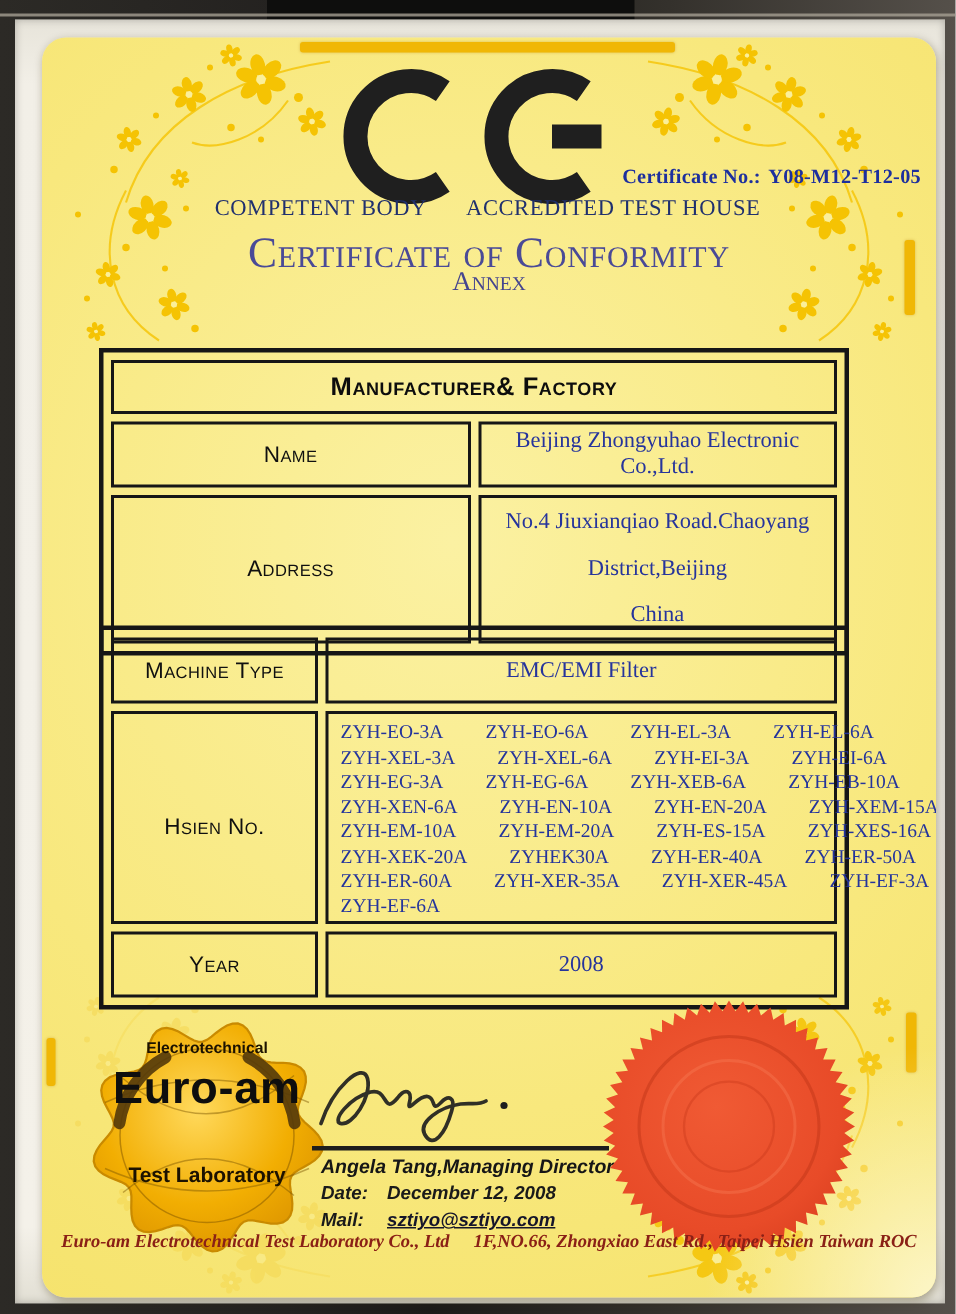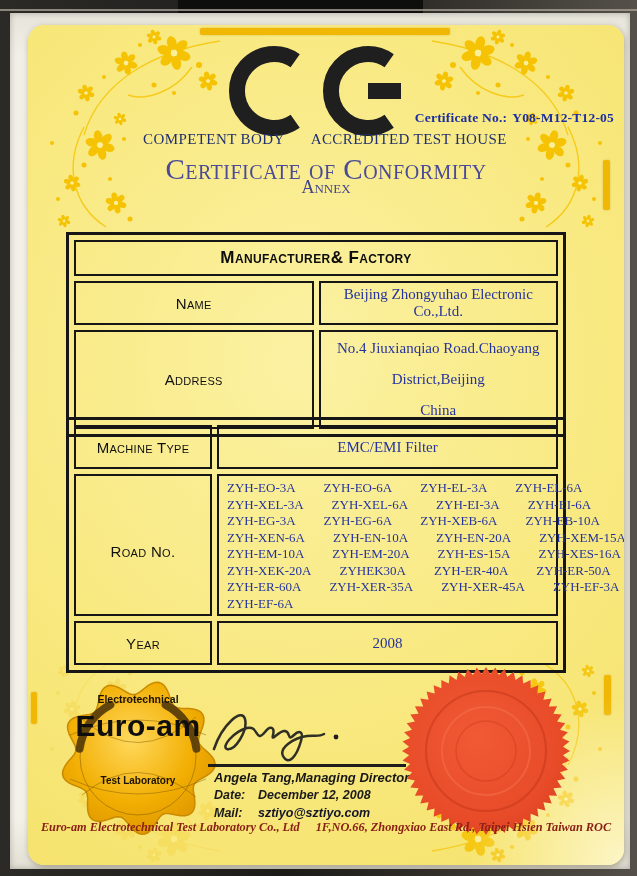--- a/index.html
+++ b/index.html
@@ -66,32 +66,32 @@
     font-size:13px;color:#24349c;line-height:16.5px;white-space:nowrap;gap:28px;}
   .model-row.single{justify-content:flex-start;align-items:center;}
   .certify{position:absolute;left:38px;top:377px;font-family:"Liberation Serif",serif;
     font-size:13px;color:#141414;}
 
   .badge{position:absolute;left:20px;top:646px;width:180px;height:174px;}
   .badge svg{position:absolute;left:0;top:0;}
   .badge-txt{position:absolute;left:0;width:100%;text-align:center;color:#1c1200;}
   .badge-top{top:22px;font-size:10.5px;font-weight:bold;}
   .badge-name{top:38px;font-size:30px;font-weight:bold;color:#0e0e0e;letter-spacing:.5px;}
-  .badge-bottom{top:104px;font-size:10px;font-weight:bold;}
+  .badge-bottom{top:104px;font-size:14px;font-weight:bold;}
 
   .sig-svg{position:absolute;left:180px;top:678px;width:160px;height:60px;}
   .sig-line{position:absolute;left:180px;top:739px;width:198px;height:2.5px;background:#1d1d1d;}
   .sig-name{position:absolute;left:186px;top:745px;font-weight:bold;font-style:italic;
     font-size:13px;color:#161616;}
   .sig-row{position:absolute;left:186px;font-weight:bold;font-style:italic;
     font-size:12.5px;color:#1a1a1a;}
   .sig-date{top:763px;}
   .sig-mail{top:781px;}
   .sig-row .lab{display:inline-block;width:44px;}
-  .mail-val{color:#15152a;}
+  .mail-val{text-decoration:underline;color:#15152a;}
 
   .seal-svg{position:absolute;left:372px;top:640px;width:172px;height:172px;z-index:4;}
   .footer-line{position:absolute;top:795px;left:0;width:100%;text-align:center;z-index:6;
     font-family:"Liberation Serif",serif;font-weight:bold;font-style:italic;
     font-size:12.3px;color:#8a2016;}
   .footer-line .co{margin-right:16px;}
 </style>
 </head>
 <body>
 
@@ -500,21 +500,21 @@
     </table>
 
 
     <table class="cert-table t2">
       <tbody>
         <tr>
           <td class="lbl">Machine Type</td>
           <td class="val">EMC/EMI Filter</td>
         </tr>
         <tr>
-          <td class="lbl lbl-top">Road No.</td>
+          <td class="lbl lbl-top">Hsien No.</td>
           <td class="val model-cell" id="model-numbers">
               <div class="model-row">
                 <span>ZYH-EO-3A</span>
                 <span>ZYH-EO-6A</span>
                 <span>ZYH-EL-3A</span>
                 <span>ZYH-EL-6A</span>
               </div>
               <div class="model-row">
                 <span>ZYH-XEL-3A</span>
                 <span>ZYH-XEL-6A</span>

